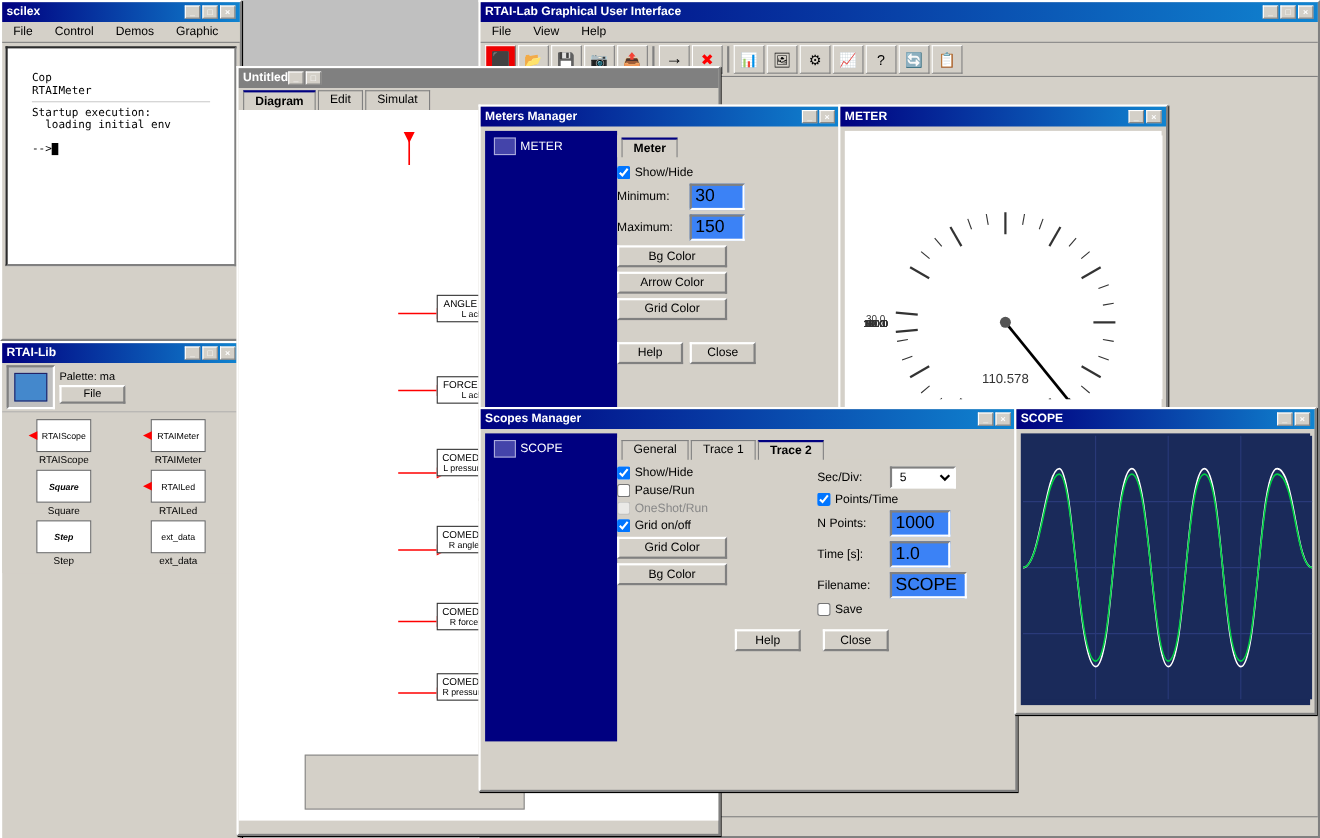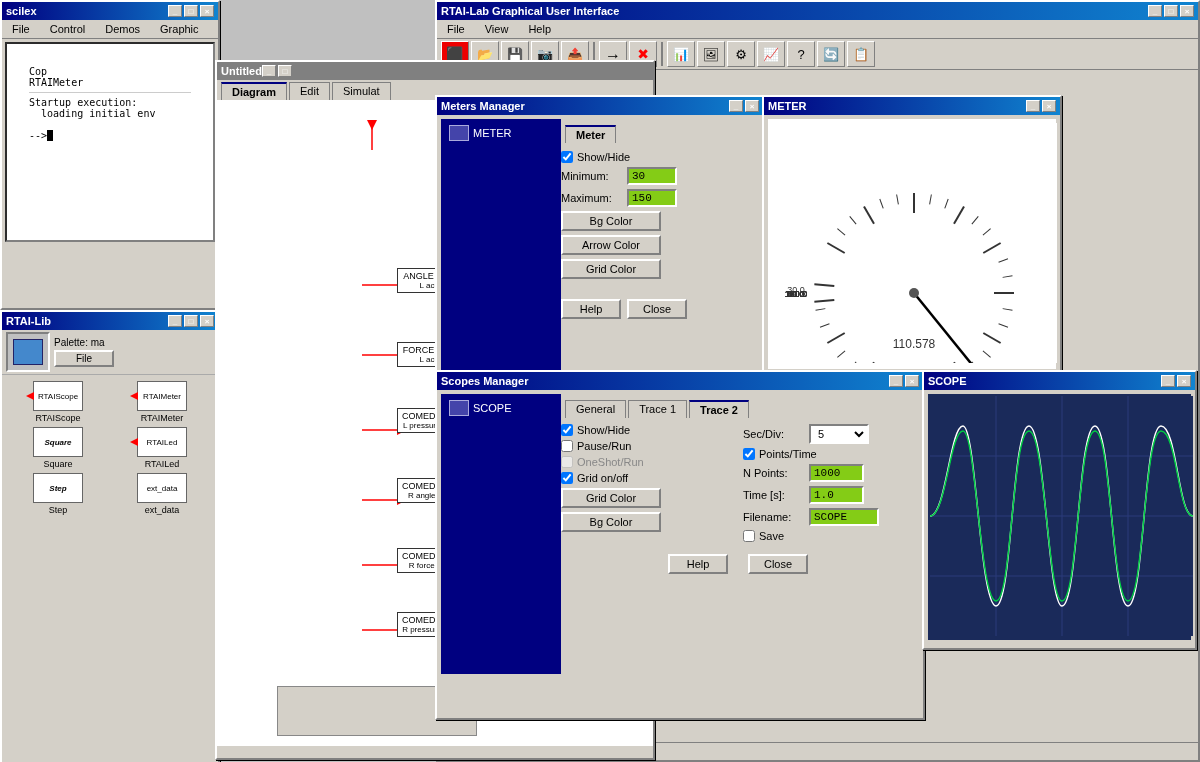--- a/index.html
+++ b/index.html
@@ -136,29 +136,28 @@
       border-bottom-color: #808080;
       padding: 2px 12px;
       cursor: pointer;
       font-size: 11px;
       min-width: 60px;
       text-align: center;
     }
 
     
     .input-field {
-      background: #84cc16;
+      background: #3b82f6;
       border: 2px solid;
       border-top-color: #808080;
       border-left-color: #808080;
       border-right-color: #ffffff;
       border-bottom-color: #ffffff;
       padding: 1px 3px;
-      font-size: 11px;
-      font-family: Liberation Mono, monospace;
+      font-size: 16px;
     }
 
     
     .checkbox-label {
       display: flex;
       align-items: flex-start;
       gap: 4px;
       font-size: 11px;
       cursor: pointer;
     }

